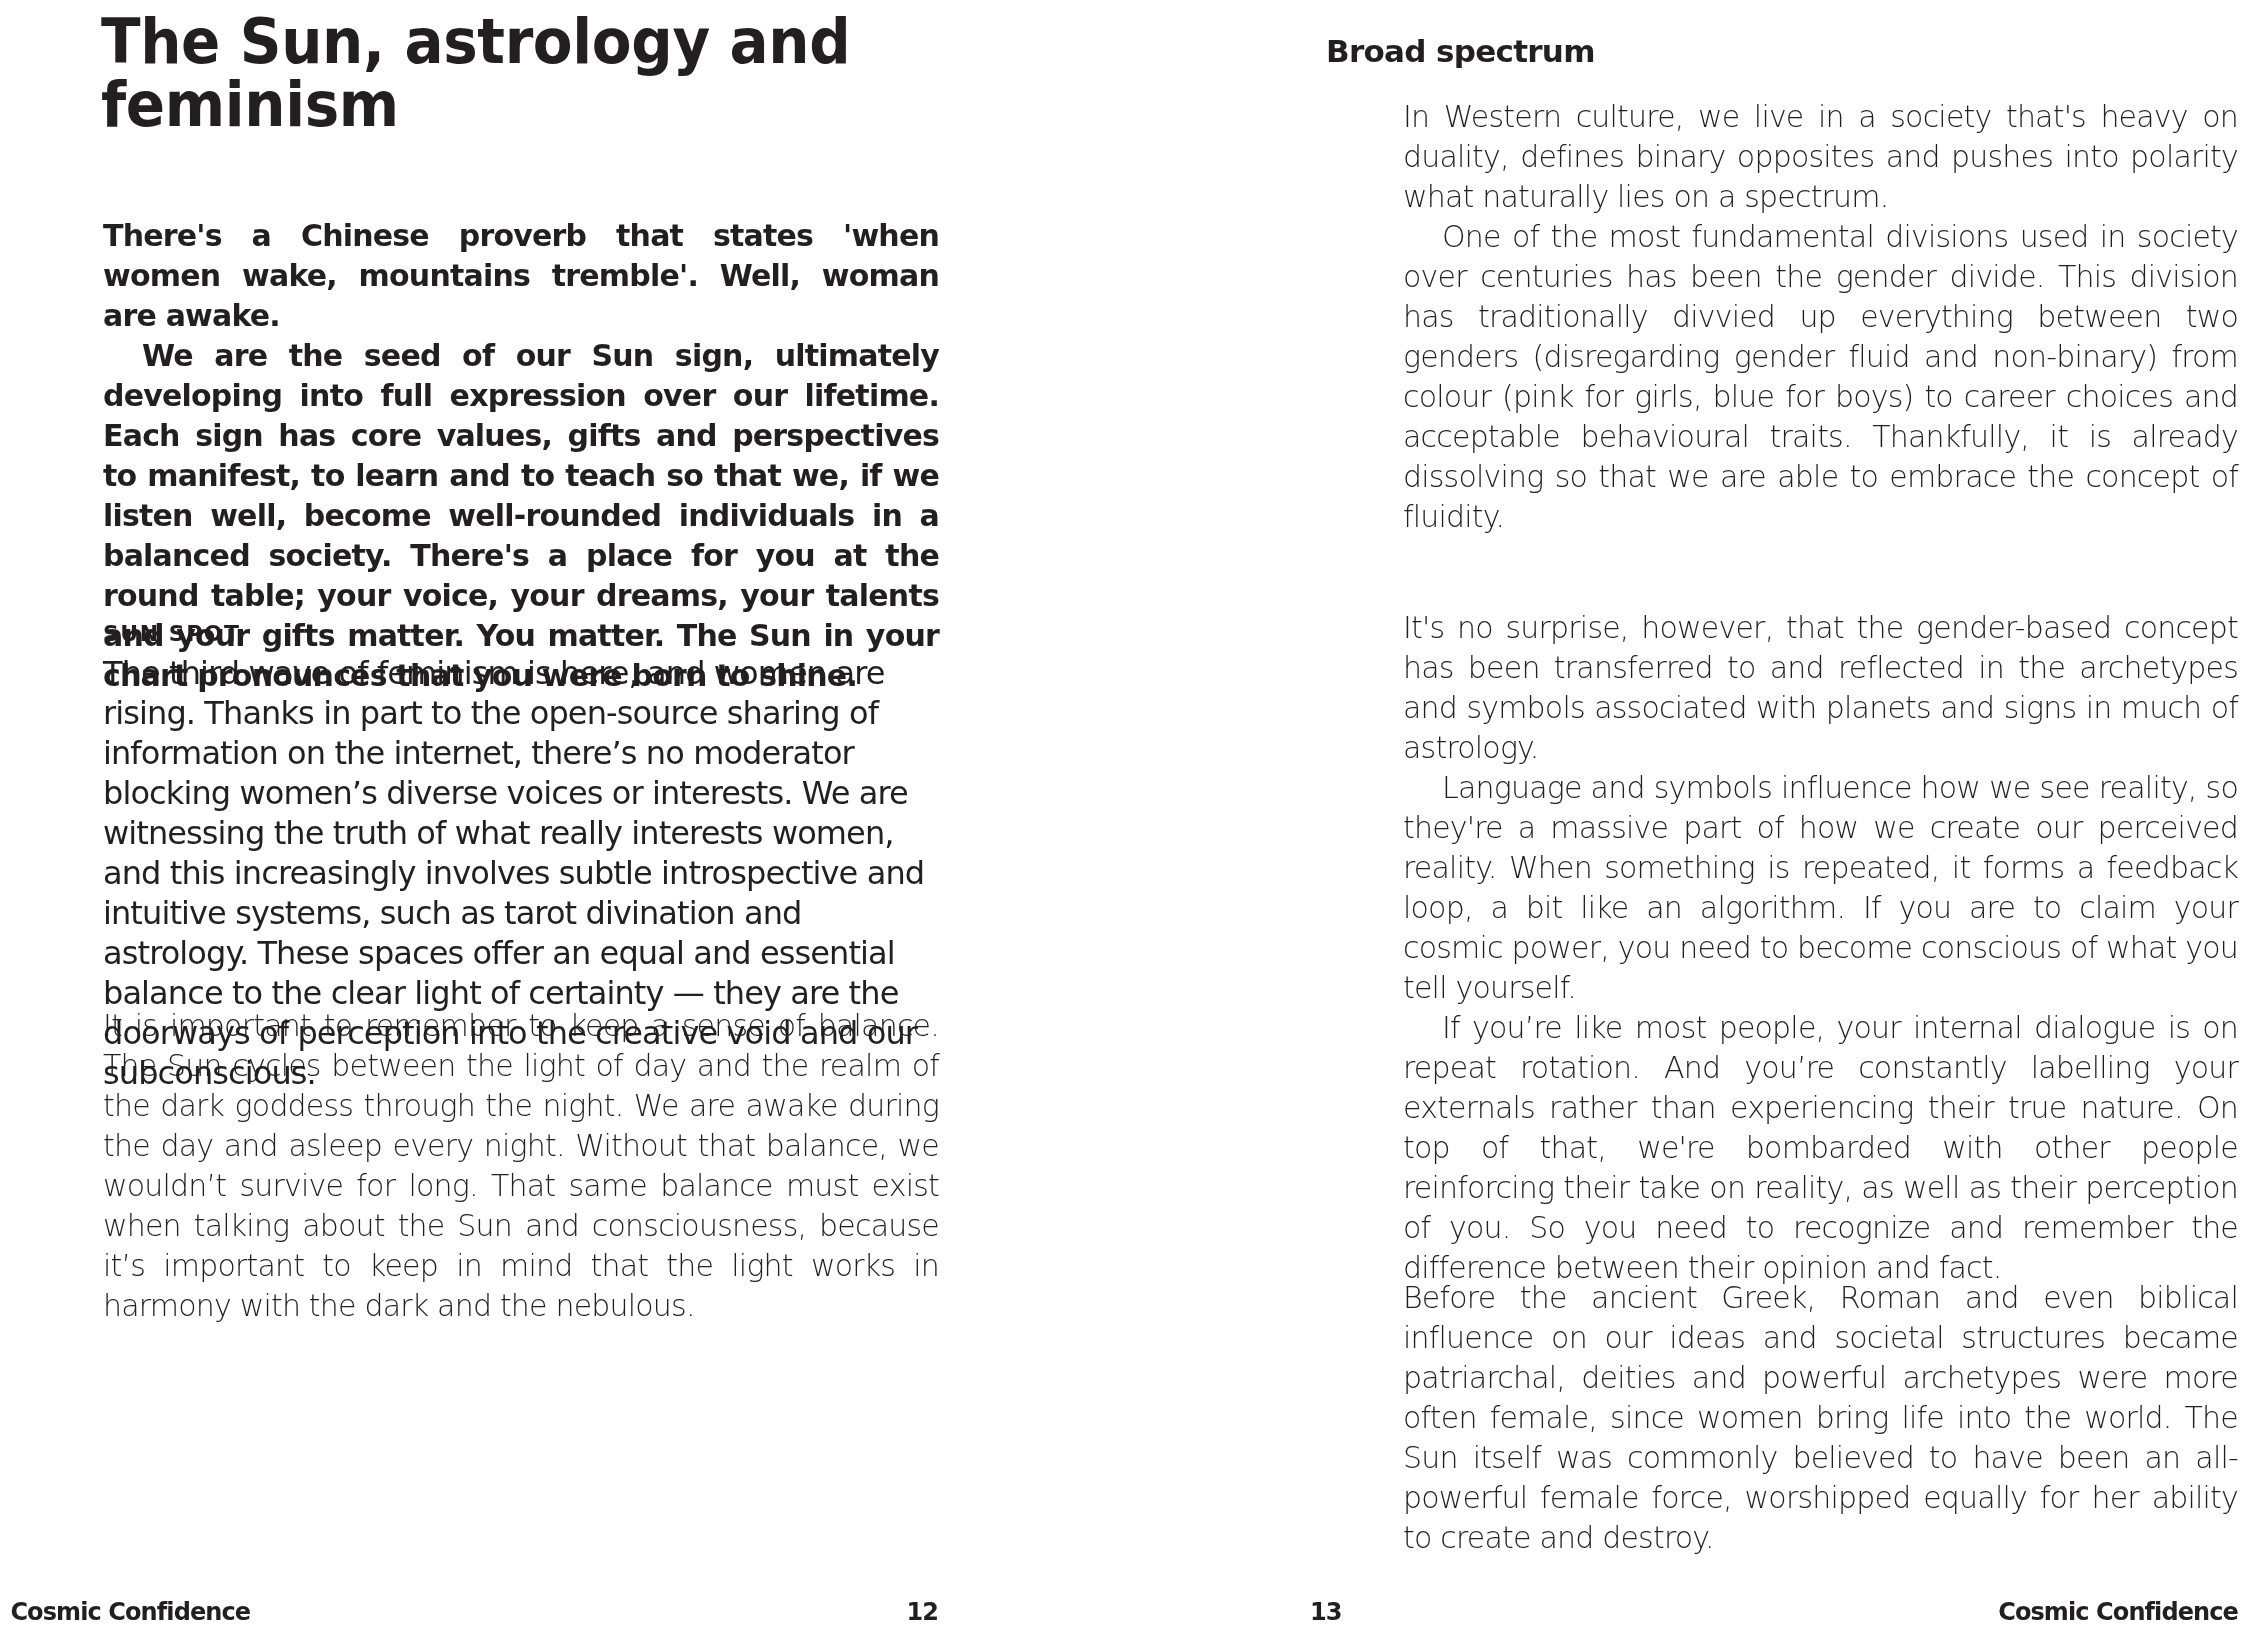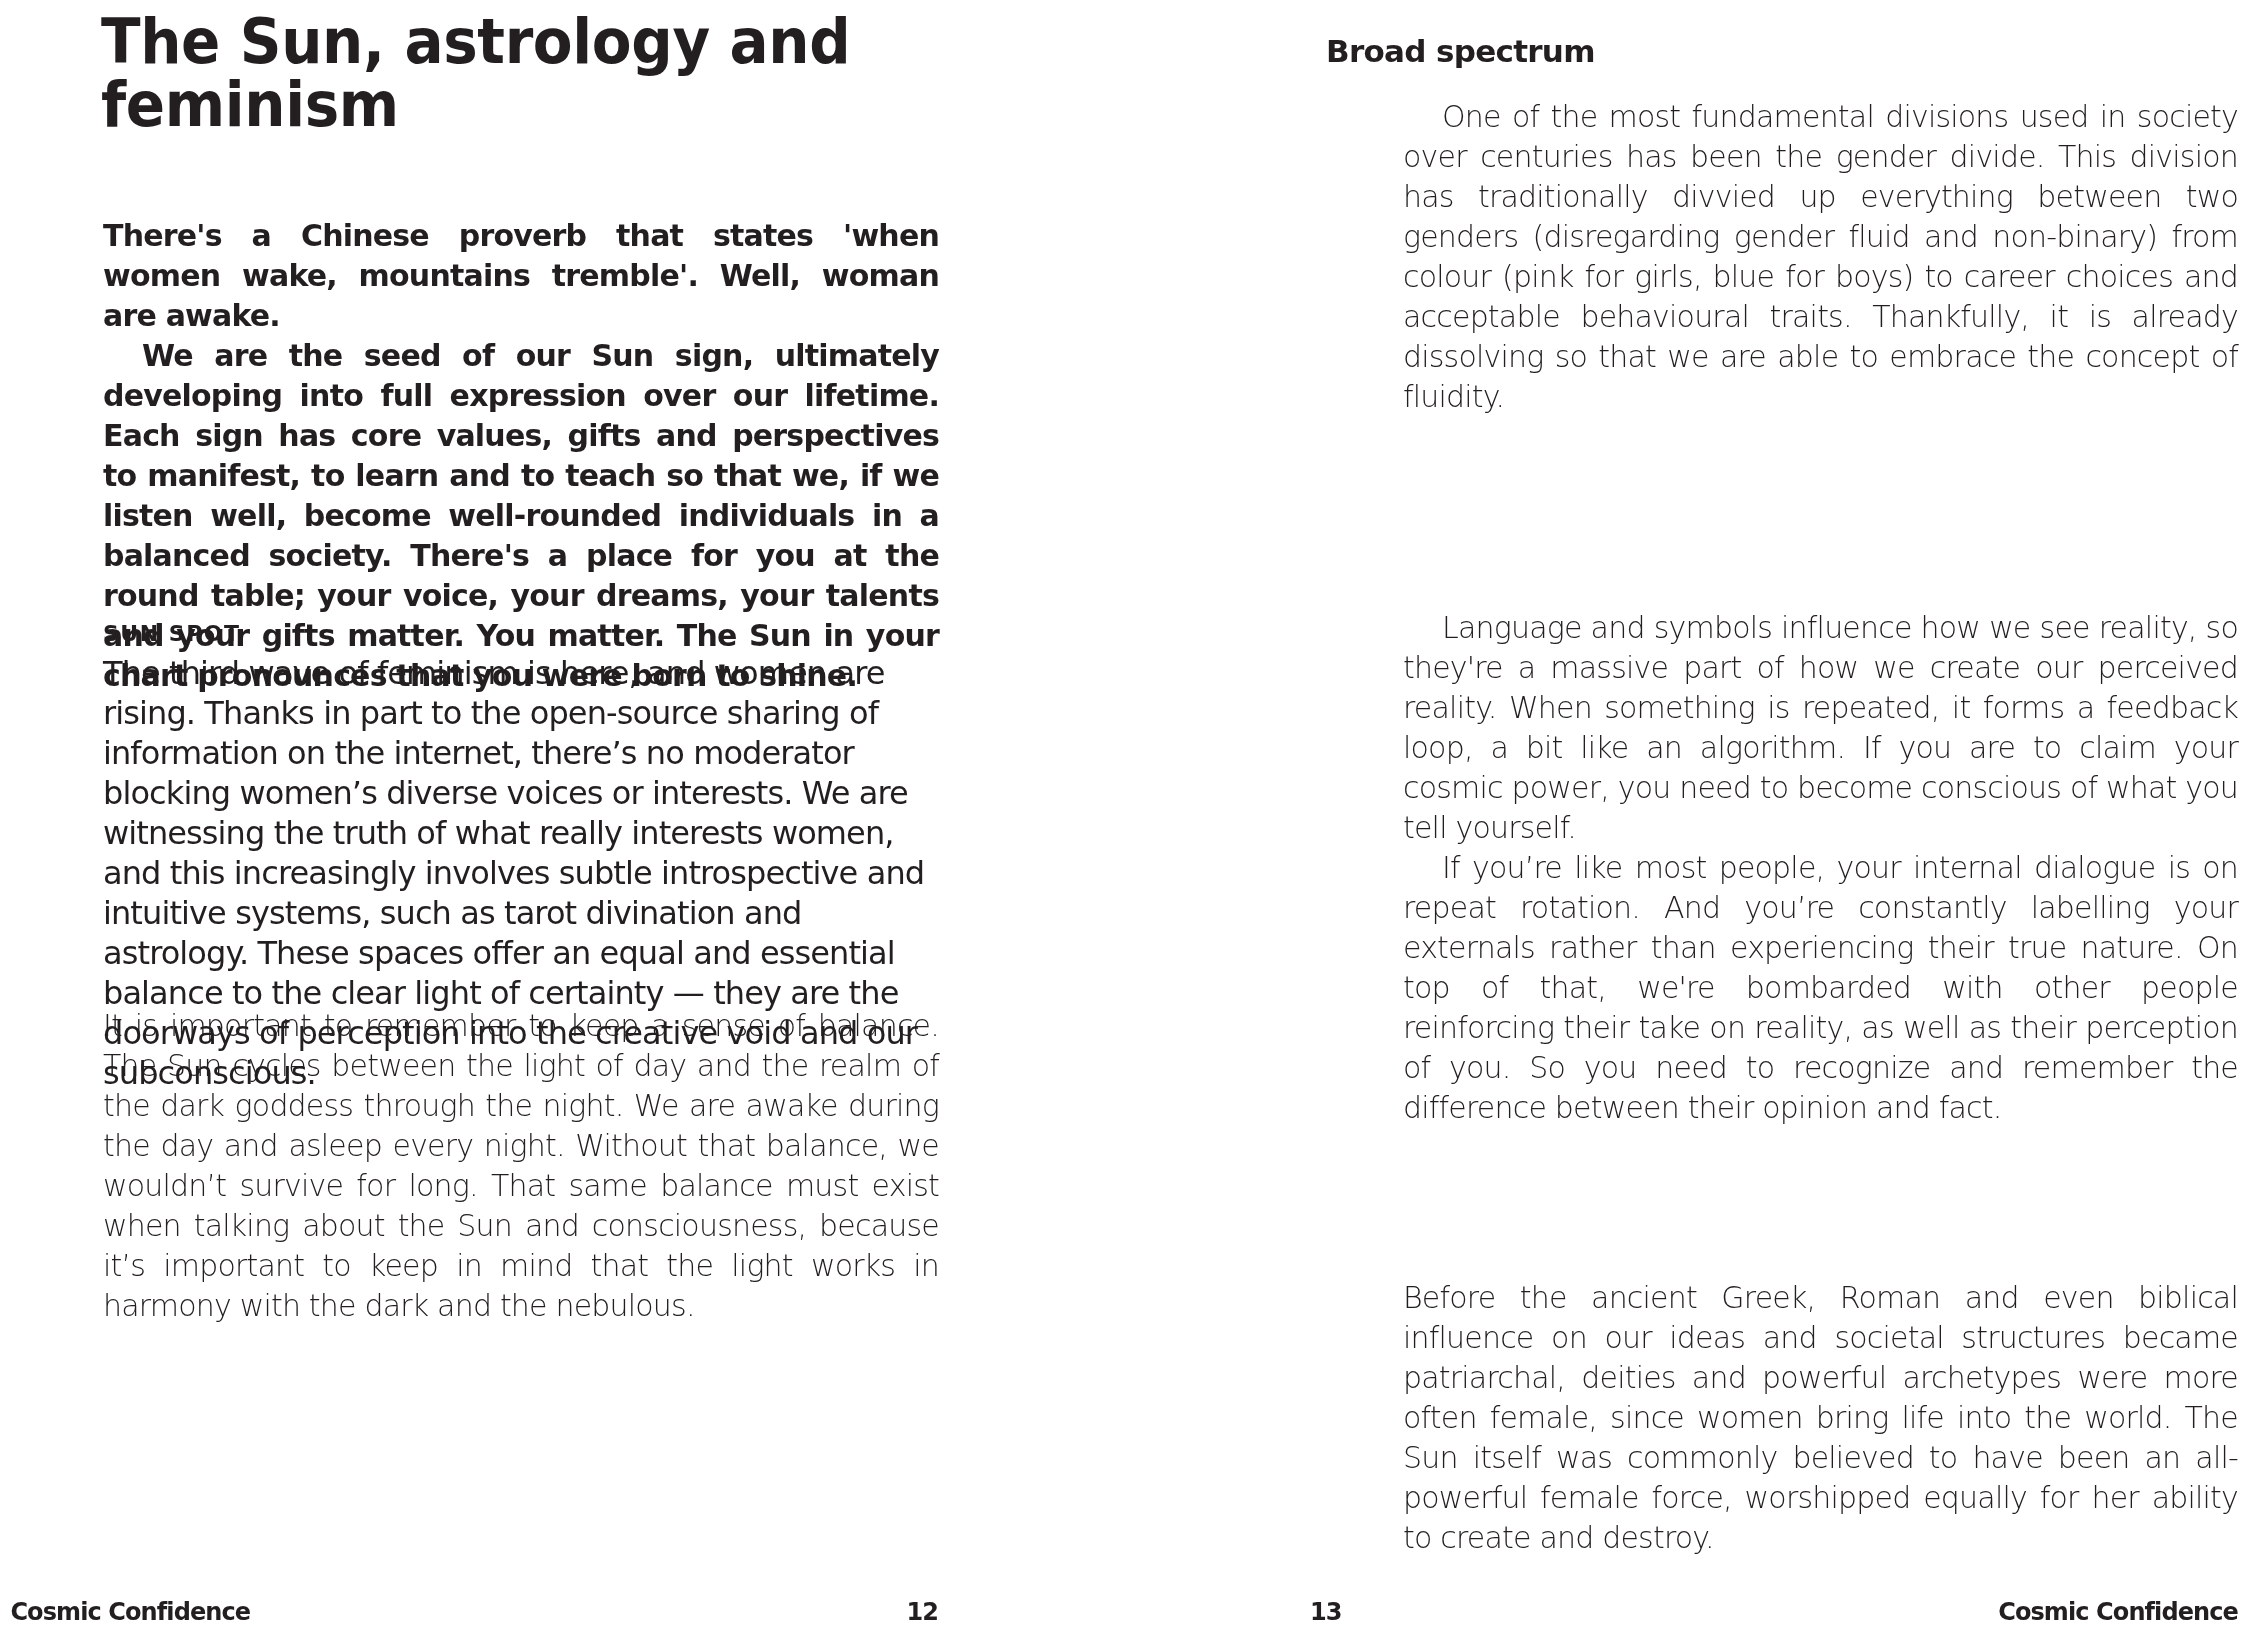--- a/index.html
+++ b/index.html
@@ -48,24 +48,26 @@
     <p>It is important to remember to keep a sense of balance. The Sun cycles between the light of day and the realm of the dark goddess through the night. We are awake during the day and asleep every night. Without that balance, we wouldn’t survive for long. That same balance must exist when talking about the Sun and consciousness, because it’s important to keep in mind that the light works in harmony with the dark and the nebulous.</p>
   </div>
 
   <span class="footer-text f-left-title">Cosmic Confidence</span>
   <span class="footer-text f-left-num">12</span>
 </div>
 
 <div class="page page-right">
   <h2 class="heading h-broad">Broad spectrum</h2>
   <div class="body-text r-broad">
+    <p>In Western culture, we live in a society that's heavy on duality, defines binary opposites and pushes into polarity what naturally lies on a spectrum.</p>
     <p class="indent">One of the most fundamental divisions used in society over centuries has been the gender divide. This division has traditionally divvied up everything between two genders (disregarding gender fluid and non-binary) from colour (pink for girls, blue for boys) to career choices and acceptable behavioural traits. Thankfully, it is already dissolving so that we are able to embrace the concept of fluidity.</p>
   </div>
 
   <div class="body-text r-words">
+    <p>It's no surprise, however, that the gender-based concept has been transferred to and reflected in the archetypes and symbols associated with planets and signs in much of astrology.</p>
     <p class="indent">Language and symbols influence how we see reality, so they're a massive part of how we create our perceived reality. When something is repeated, it forms a feedback loop, a bit like an algorithm. If you are to claim your cosmic power, you need to become conscious of what you tell yourself.</p>
     <p class="indent">If you’re like most people, your internal dialogue is on repeat rotation. And you’re constantly labelling your externals rather than experiencing their true nature. On top of that, we're bombarded with other people reinforcing their take on reality, as well as their perception of you. So you need to recognize and remember the difference between their opinion and fact.</p>
   </div>
 
   <div class="body-text r-history">
     <p>Before the ancient Greek, Roman and even biblical influence on our ideas and societal structures became patriarchal, deities and powerful archetypes were more often female, since women bring life into the world. The Sun itself was commonly believed to have been an all-powerful female force, worshipped equally for her ability to create and destroy.</p>
   </div>
 
   <span class="footer-text f-right-num">13</span>
   <span class="footer-text f-right-title">Cosmic Confidence</span>

